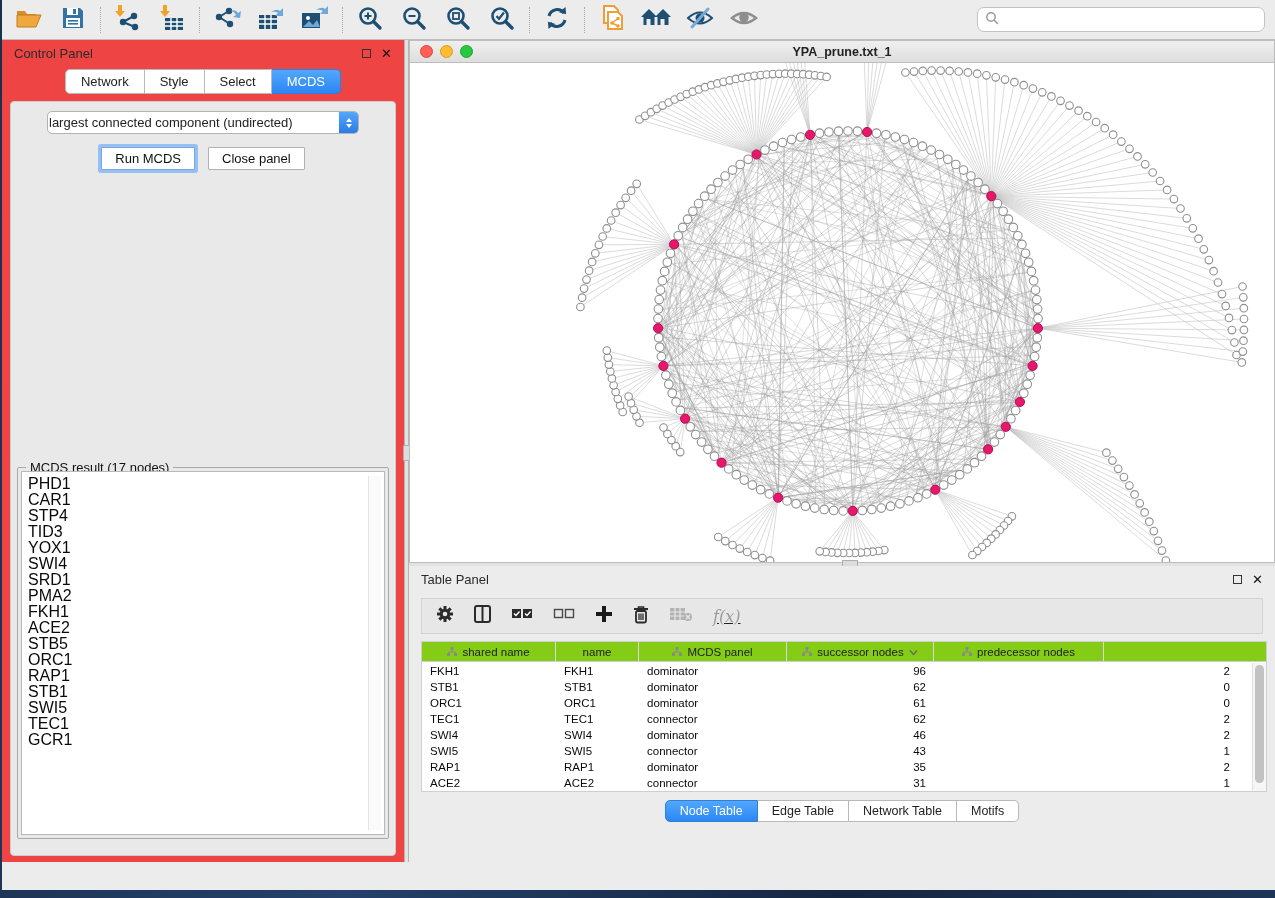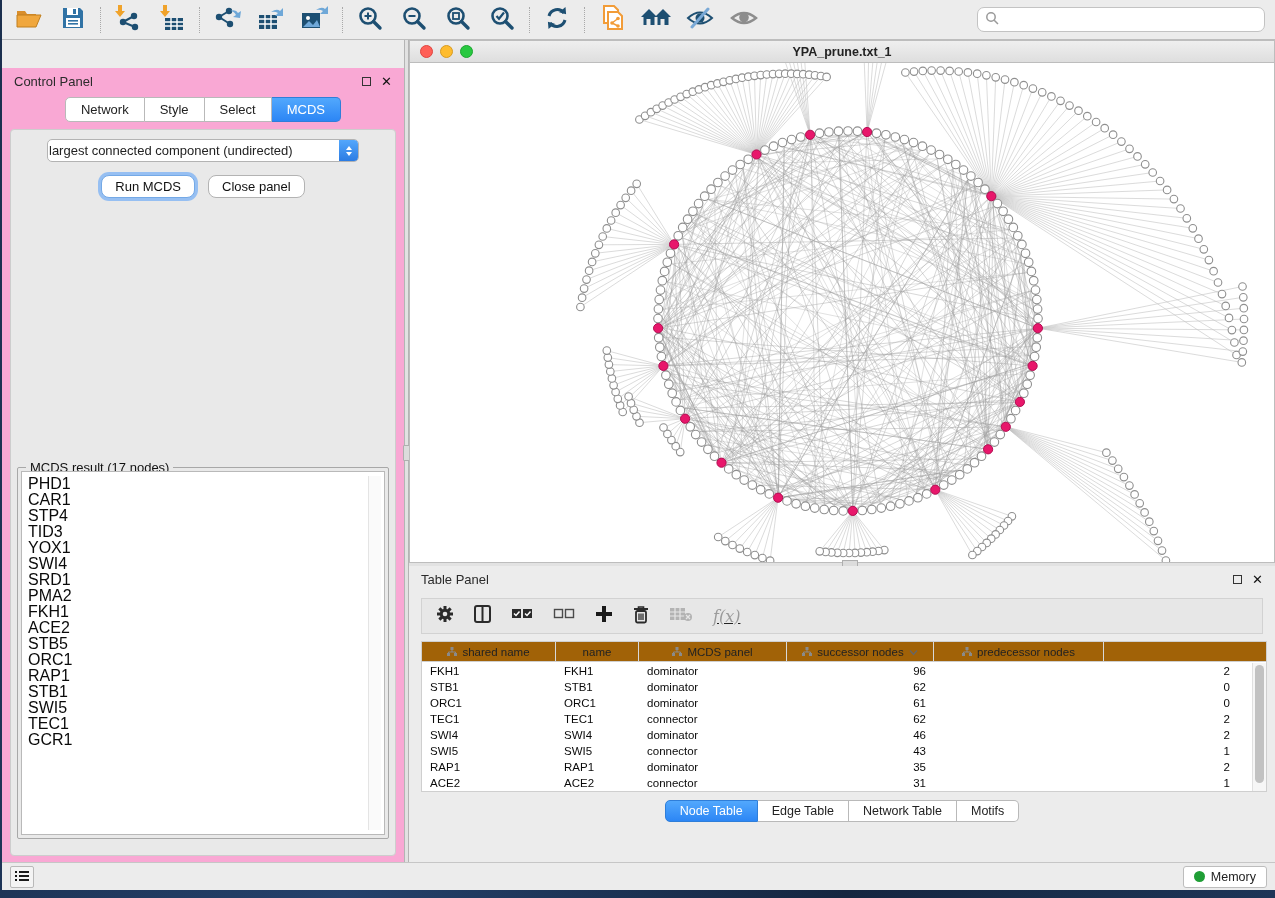--- a/index.html
+++ b/index.html
@@ -19,21 +19,21 @@
   .tb-btn { width:30px; height:28px; display:flex; align-items:center; justify-content:center; cursor:pointer; }
   .search-wrap { margin-left:auto; }
   .search-box { width:288px; height:25px; border:1px solid #c3c3c3; border-radius:7px; background:#fff;
                 display:flex; align-items:center; padding:0 7px; }
   .search-box input { border:none; outline:none; flex:1; font-size:12px; margin-left:5px; background:transparent; }
 
   
   .main { position:absolute; top:40px; left:0; right:0; bottom:28px; }
 
   
-  .control-panel { position:absolute; left:0; top:0; width:402px; bottom:0; background:#f9a8d4;margin-top:28px; }
+  .control-panel { position:absolute; left:0; top:0; width:402px; bottom:0; background:#ef4444; }
   .panel-header { height:27px; display:flex; align-items:center; padding:0 12px; font-size:13px; color:#2b2b2b; }
   .panel-header .ph-title { flex:1; }
   .ph-icons { display:flex; gap:10px; align-items:center; }
   .float-box { width:9px; height:9px; border:1.6px solid #333; display:inline-block; cursor:pointer; }
   .close-x { font-size:13px; font-weight:bold; color:#111; cursor:pointer; line-height:1; }
 
   .cp-tabs { display:flex; justify-content:center; margin-top:2px; }
   .seg-tab { font-size:13px; padding:4px 15px; background:#fff; border:1px solid #b9b9b9; border-left:none;
              color:#222; cursor:pointer; }
   .seg-tab:first-child { border-left:1px solid #b9b9b9; border-radius:5px 0 0 5px; }
@@ -45,21 +45,21 @@
   .opt-label { text-align:center; font-size:13px; margin-top:17px; color:#111; }
   .select-row { display:flex; justify-content:center; margin-top:9px; }
   .mac-select { width:312px; height:23px; background:#fff; border:1px solid #b3b3b3; border-radius:5px;
                 display:flex; align-items:center; font-size:13px; cursor:pointer; position:relative; overflow:hidden; }
   .mac-select .sel-text { flex:1; padding-left:1px; white-space:nowrap; }
   .sel-stepper { width:19px; height:23px; background:linear-gradient(#55a9fd,#2a7ae2); border-radius:0 4px 4px 0;
                  display:flex; flex-direction:column; align-items:center; justify-content:center; gap:2px; }
   .tri-up { width:0; height:0; border-left:3.5px solid transparent; border-right:3.5px solid transparent; border-bottom:4.5px solid #fff; }
   .tri-dn { width:0; height:0; border-left:3.5px solid transparent; border-right:3.5px solid transparent; border-top:4.5px solid #fff; }
   .btn-row { display:flex; justify-content:center; gap:13px; margin-top:13px; }
-  .mac-btn { background:#fff; border:1px solid #b3b3b3; border-radius:8px; font-size:13px; padding:3px 13px;
+  .mac-btn { background:#fff; border:1px solid #b3b3b3; border-radius:1px; font-size:13px; padding:3px 13px;
              color:#111; cursor:pointer; font-family:inherit; }
   .mac-btn.focused { box-shadow:0 0 0 3px rgba(82,156,250,.55); border-color:#74a9e6; }
 
   .result-box { position:absolute; left:6px; right:6px; bottom:16px; height:372px;
                 border:1px solid #a8a8a8; border-radius:2px; }
   .result-legend { position:absolute; top:-8px; left:8px; background:#e9e9e9; font-size:13px; padding:0 4px; color:#111; }
   .result-list { position:absolute; inset:3px; background:#fff; border:1px solid #b9b9b9; overflow:hidden;
                  font-size:16px; line-height:16px; padding:4px 0 0 6px; }
   .result-track { position:absolute; top:4px; bottom:4px; right:3px; width:13px; background:#fafafa; border-left:1px solid #e4e4e4; }
   .result-item { color:#0a0a0a; }
@@ -87,21 +87,21 @@
   .net-canvas svg { position:absolute; left:0; top:0; }
 
   
   .table-panel { position:absolute; left:0; right:0; top:526px; bottom:0; background:#ececec; }
   .tp-toolbar { margin:5px 12px 0 12px; height:36px; background:#e7e7e7; border:1px solid #d2d2d2;
                 display:flex; align-items:center; gap:20px; padding:0 14px;text-decoration:underline; }
   .tp-icon { display:flex; align-items:center; justify-content:center; cursor:pointer; }
   .fx-label { font-family:"DejaVu Serif","Liberation Serif",serif; font-style:italic; font-size:16px; color:#9b9b9b; }
 
   .tp-table { position:absolute; left:12px; right:8px; top:75px; bottom:70px; background:#fff; border:1px solid #cfcfcf; }
-  .thead { display:flex; height:20px; background:#a16207; border-bottom:1px solid #cfcfcf; font-size:11.5px; color:#222; }
+  .thead { display:flex; height:20px; background:#84cc16; border-bottom:1px solid #cfcfcf; font-size:11.5px; color:#222; }
   .th { display:flex; align-items:center; justify-content:center; gap:5px; border-right:1px solid #d8d8d8; padding:0 4px; cursor:pointer; }
   .col-shared{ width:134px; } .col-name{ width:83px; } .col-role{ width:148px; } .col-succ{ width:147px; } .col-pred{ width:170px; }
   .th-fill { flex:1; border-right:none; }
   .tbody { position:absolute; top:21px; left:0; right:14px; bottom:0; overflow:hidden; }
   .tr { display:flex; height:16px; align-items:center; font-size:11.5px; color:#0a0a0a; cursor:default; }
   .td { padding:0 8px; white-space:nowrap; overflow:hidden; }
   .td.num { text-align:right; }
   .td-pred { flex:1; padding-right:22px; }
   .v-scroll { position:absolute; top:21px; right:0; bottom:0; width:14px; background:#f6f6f6; border-left:1px solid #e0e0e0; }
   .v-thumb { position:absolute; top:2px; right:2px; width:9px; height:118px; background:#c2c2c2; border-radius:5px; cursor:pointer; }
@@ -894,34 +894,14 @@
         <div class="tp-tabs">
           <div class="seg-tab active">Node Table</div>
           <div class="seg-tab">Edge Table</div>
           <div class="seg-tab">Network Table</div>
           <div class="seg-tab">Motifs</div>
         </div>
       </div>
     </div>
   </div>
 
-  <div class="status-bar">
-    <div class="list-btn">
-      <span>
-        <svg width="14" height="12" viewBox="0 0 14 12">
-            <g fill="#1a1a1a">
-              <rect x="0" y="1" width="2" height="2"></rect>
-              <rect x="4" y="1" width="10" height="2"></rect>
-              <rect x="0" y="5" width="2" height="2"></rect>
-              <rect x="4" y="5" width="10" height="2"></rect>
-              <rect x="0" y="9" width="2" height="2"></rect>
-              <rect x="4" y="9" width="10" height="2"></rect>
-            </g>
-          </svg>
-      </span>
-    </div>
-    <div class="memory-btn">
-      <span class="mem-dot"></span>
-      <span>Memory</span>
-    </div>
-  </div>
 
 </div>
 
 </body></html>

